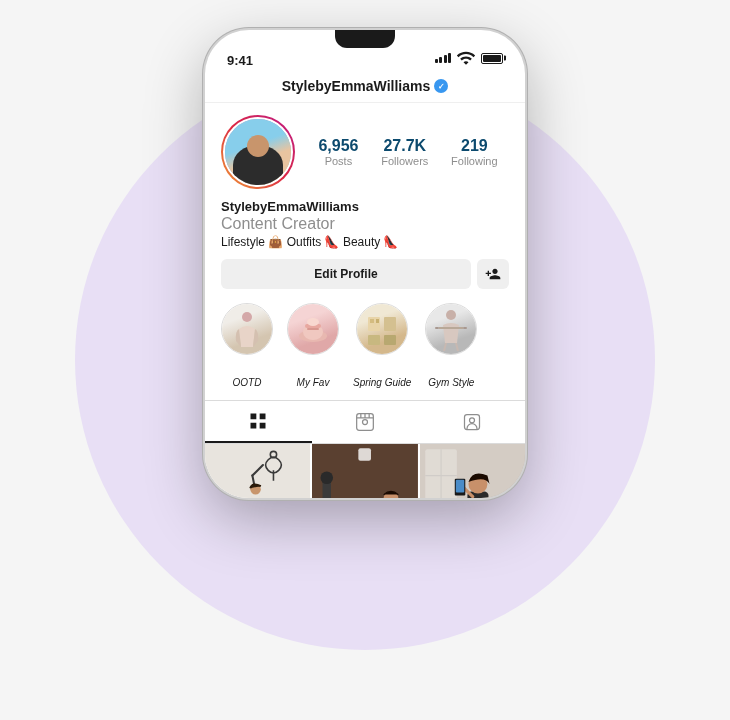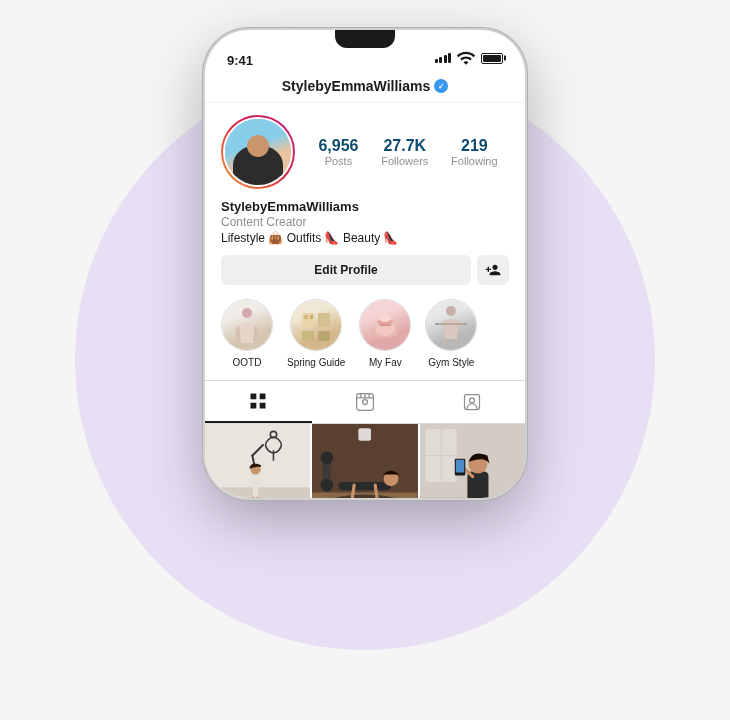--- a/index.html
+++ b/index.html
@@ -271,21 +271,21 @@
       flex-shrink: 0;
     }
 
     .bio-name {
       font-size: 13px;
       font-weight: 700;
       color: #1a1a1a;
     }
 
     .bio-title {
-      font-size: 12px;
+      font-size: 16px;
       color: #8e8e8e;
       margin-top: 1px;
     }
 
     .bio-text {
       font-size: 12px;
       color: #1a1a1a;
       margin-top: 2px;
     }
 
@@ -338,22 +338,23 @@
       padding: 4px 16px 12px;
       overflow-x: auto;
       flex-shrink: 0;
     }
     .highlights-section::-webkit-scrollbar { display: none; }
 
     .highlight-item {
       display: flex;
       flex-direction: column;
       align-items: center;
-      gap: 6px;
-      flex-shrink: 0;
+      gap: 22px;
+      flex-shrink: 0;
+      font-style: italic;
     }
 
     .highlight-circle {
       width: 52px;
       height: 52px;
       border-radius: 50%;
       border: 1px solid #dbdbdb;
       overflow: hidden;
       background: #f5f5f5;
       display: flex;
@@ -548,50 +549,50 @@
                 <circle cx="16" cy="8" r="5" fill="#d4a8a8"></circle>
                 <path d="M8 20 Q16 14 24 20 L22 38 H10 Z" fill="#e8d4c8"></path>
                 <path d="M8 20 Q4 22 5 32 L10 38 H10 L8 20Z" fill="#d4c0b0"></path>
                 <path d="M24 20 Q28 22 27 32 L22 38 H22 L24 20Z" fill="#d4c0b0"></path>
               </svg>
             </div>
           </div>
           <span class="highlight-label">OOTD</span>
         </div>
 
+
+        <div class="highlight-item">
+          <div class="highlight-circle">
+            <div class="hl-fav-inner">
+              <svg width="40" height="30" viewBox="0 0 40 30">
+                <ellipse cx="20" cy="22" rx="14" ry="6" fill="#e8b8b0"></ellipse>
+                <ellipse cx="20" cy="18" rx="10" ry="8" fill="#f0c8c0"></ellipse>
+                <rect x="12" y="10" width="16" height="4" rx="2" fill="#e8a8a0"></rect>
+                <rect x="14" y="14" width="12" height="2" rx="1" fill="#d89890"></rect>
+                <ellipse cx="20" cy="8" rx="6" ry="4" fill="#f8d8d0"></ellipse>
+              </svg>
+            </div>
+          </div>
+          <span class="highlight-label">My Fav</span>
+        </div>
 
         <div class="highlight-item">
           <div class="highlight-circle">
             <div class="hl-spring-inner">
               <svg width="40" height="40" viewBox="0 0 40 40">
                 <rect x="6" y="8" width="12" height="14" rx="1" fill="#e8d4a8"></rect>
                 <rect x="22" y="8" width="12" height="14" rx="1" fill="#d4c090"></rect>
                 <rect x="6" y="26" width="12" height="10" rx="1" fill="#c8b880"></rect>
                 <rect x="22" y="26" width="12" height="10" rx="1" fill="#b8a870"></rect>
                 <rect x="8" y="10" width="4" height="4" fill="#d4bc80"></rect>
                 <rect x="14" y="10" width="3" height="4" fill="#c8b070"></rect>
               </svg>
             </div>
           </div>
           <span class="highlight-label">Spring Guide</span>
-        </div>
-
-        <div class="highlight-item">
-          <div class="highlight-circle">
-            <div class="hl-fav-inner">
-              <svg width="40" height="30" viewBox="0 0 40 30">
-                <ellipse cx="20" cy="22" rx="14" ry="6" fill="#e8b8b0"></ellipse>
-                <ellipse cx="20" cy="18" rx="10" ry="8" fill="#f0c8c0"></ellipse>
-                <rect x="12" y="10" width="16" height="4" rx="2" fill="#e8a8a0"></rect>
-                <rect x="14" y="14" width="12" height="2" rx="1" fill="#d89890"></rect>
-                <ellipse cx="20" cy="8" rx="6" ry="4" fill="#f8d8d0"></ellipse>
-              </svg>
-            </div>
-          </div>
-          <span class="highlight-label">My Fav</span>
         </div>
 
         <div class="highlight-item">
           <div class="highlight-circle">
             <div class="hl-gym-inner">
               <svg width="40" height="44" viewBox="0 0 40 44">
                 <circle cx="20" cy="8" r="5" fill="#c8b0a8"></circle>
                 <path d="M12 18 Q20 14 28 18 L26 36 H14 Z" fill="#d8c8c0"></path>
                 <path d="M14 36 L12 44 H14 L16 36Z" fill="#c8b8b0"></path>
                 <path d="M26 36 L28 44 H26 L24 36Z" fill="#c8b8b0"></path>

